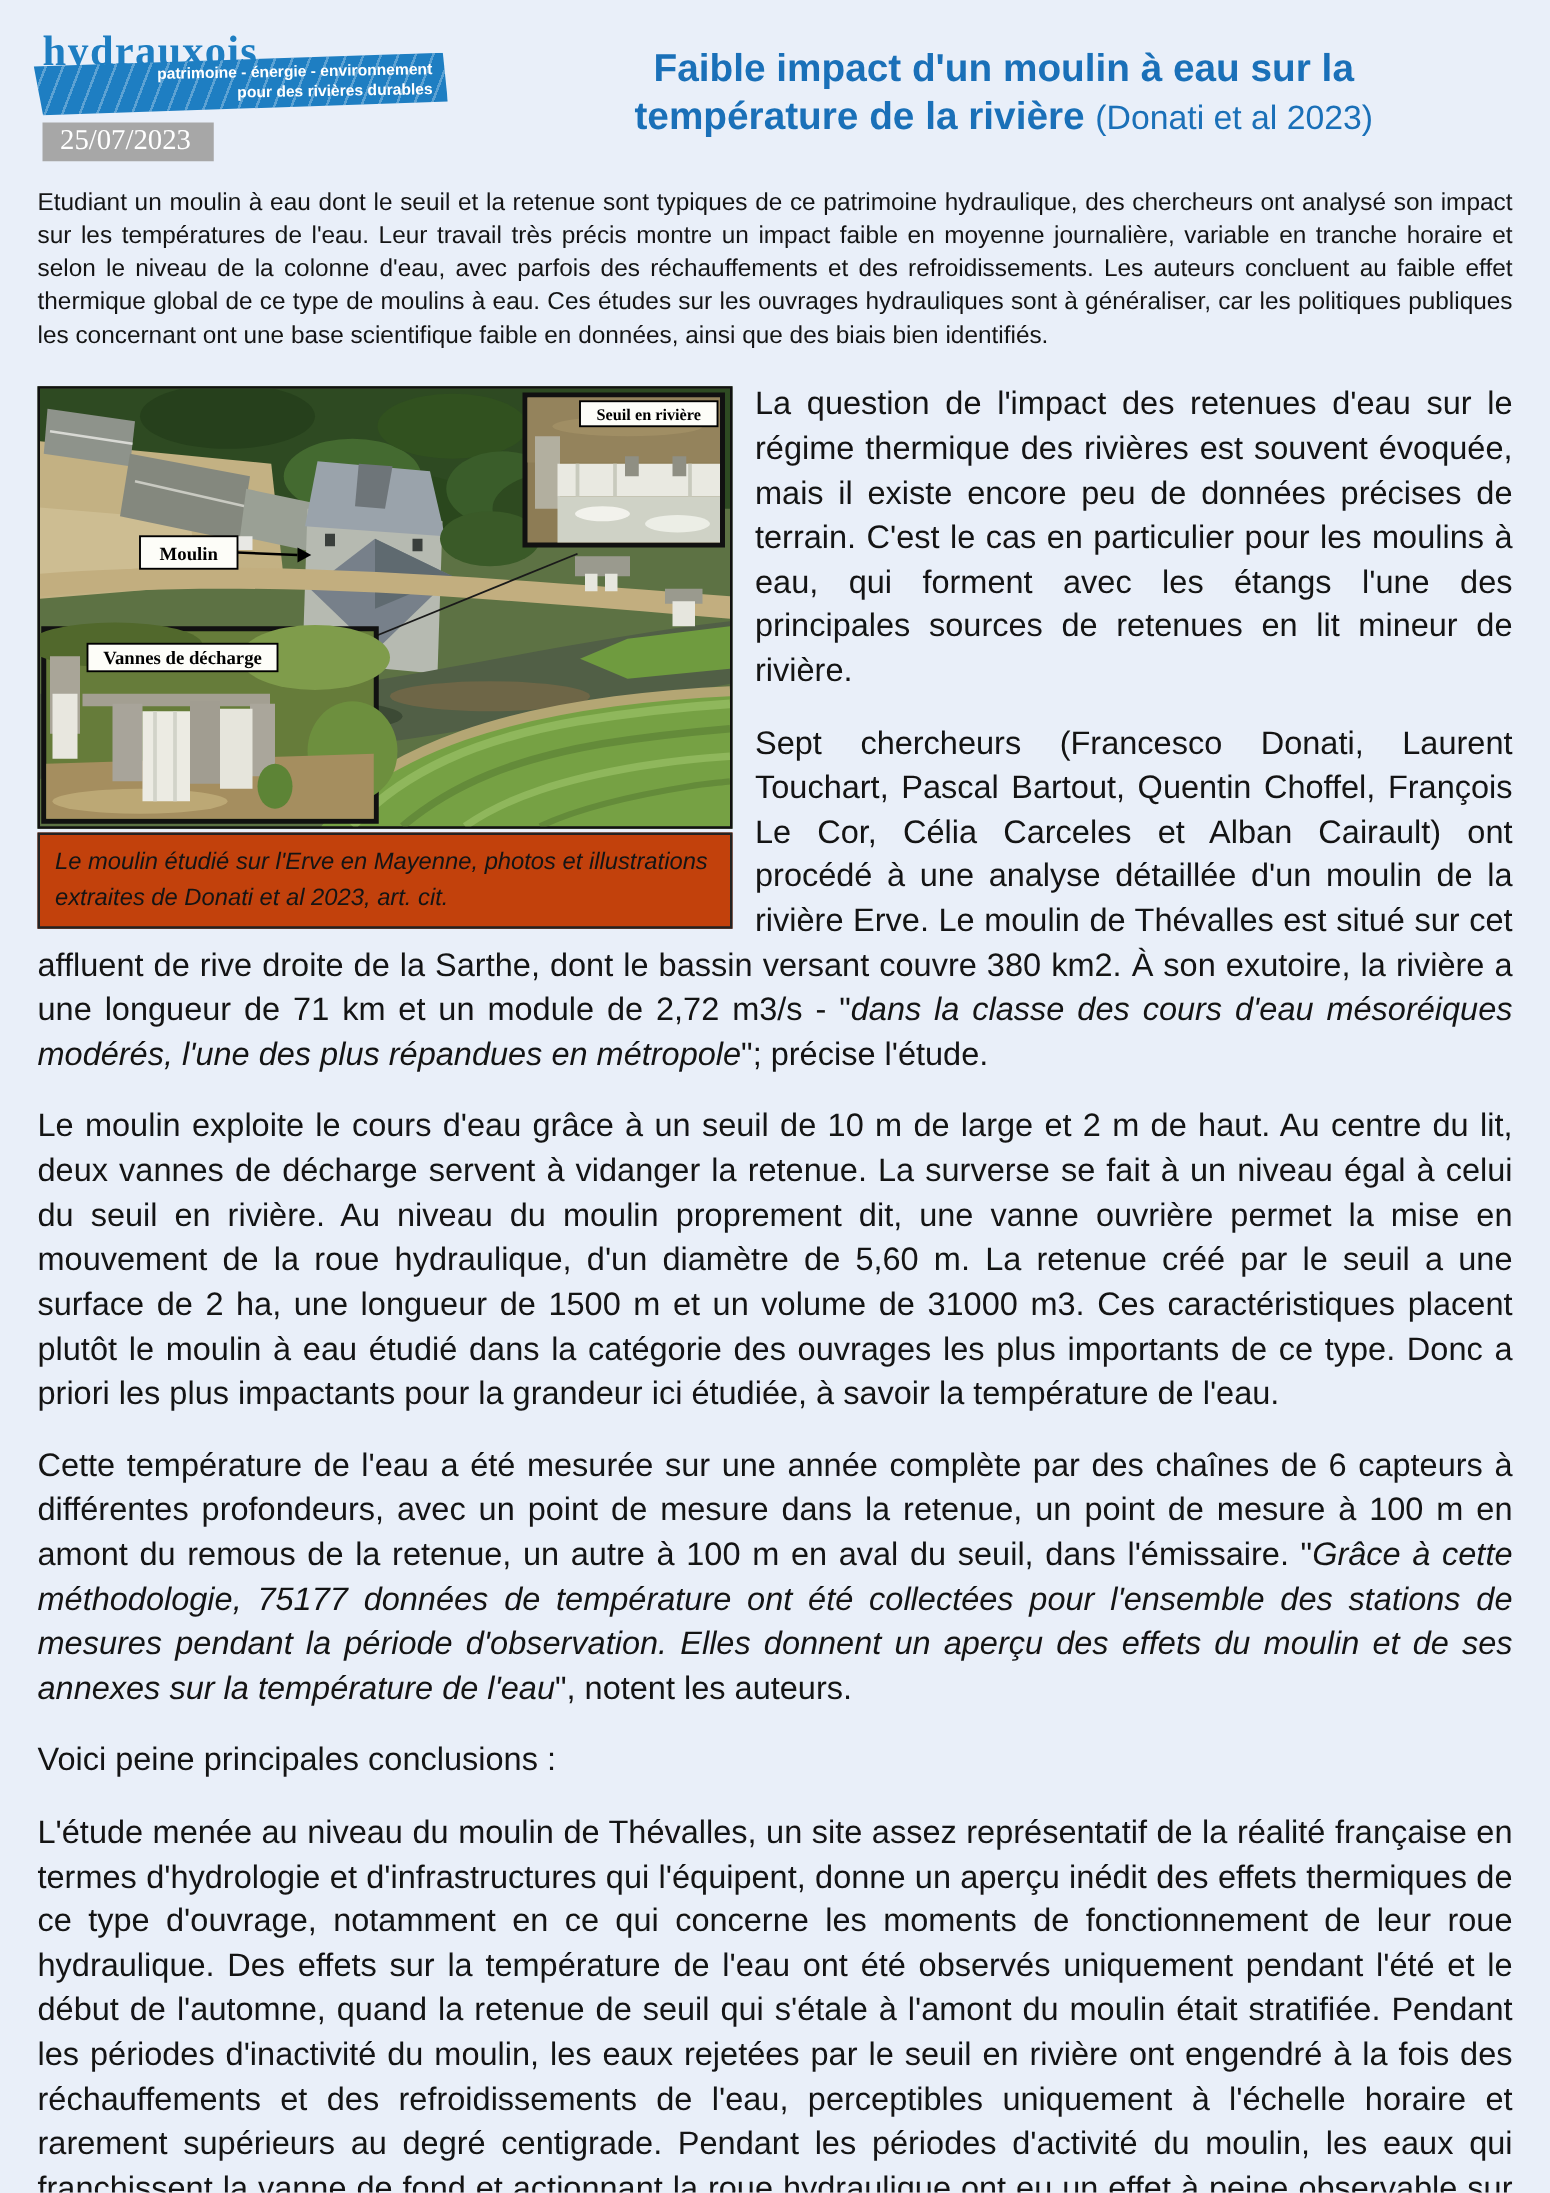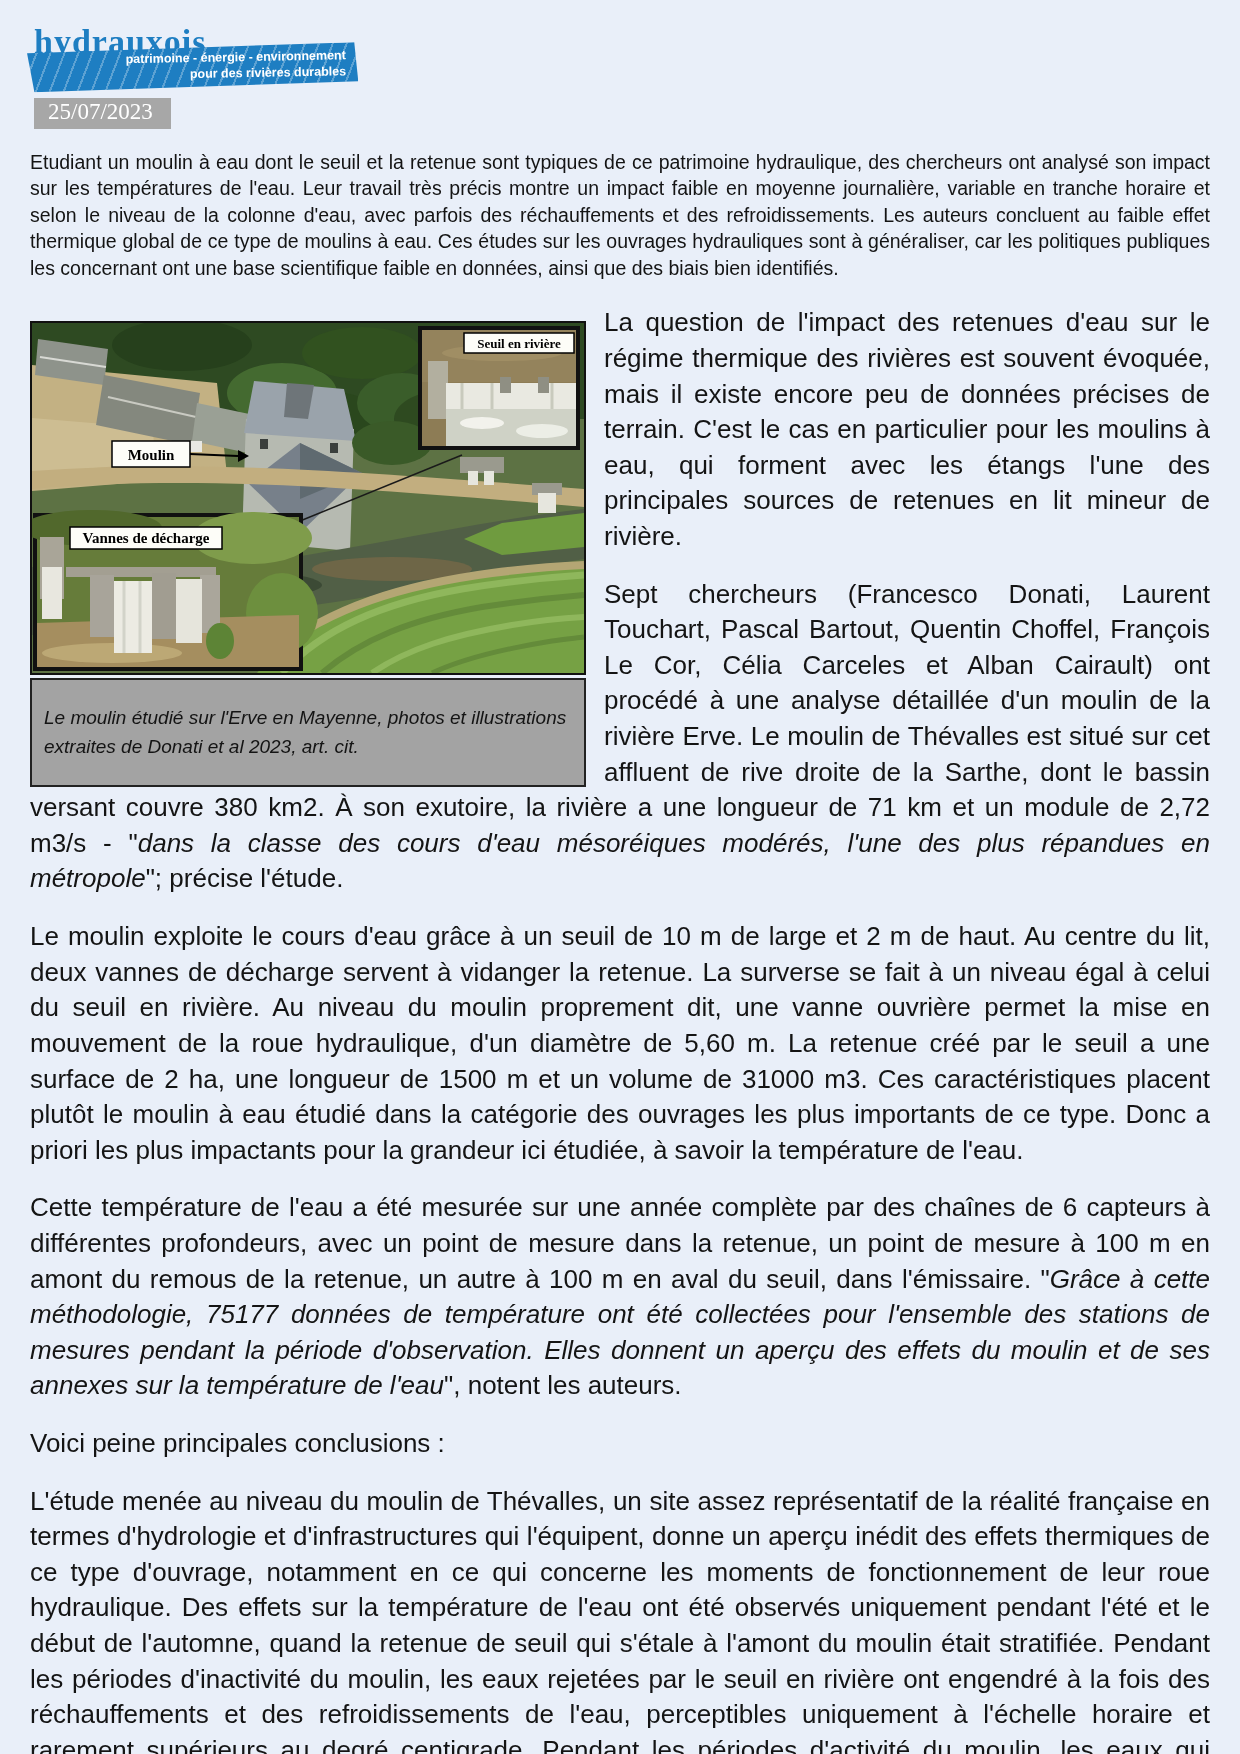--- a/index.html
+++ b/index.html
@@ -40,26 +40,26 @@
   }
   .title .suffix{font-weight:normal;font-size:27px;}
 
   
   .intro{
     font-weight:normal;font-size:19.5px;line-height:1.36;
     text-align:justify;margin:20px 0 24px;
   }
 
   
-  figure.photo-fig{float:left;width:556px;margin:16px 18px 2px 0;}
+  figure.photo-fig{float:left;width:556px;margin:4px 18px 2px 0;}
   .photo{display:block;border:2px solid #111;background:#5d7244;}
   figcaption{
     box-sizing:border-box;width:556px;margin-top:3px;
-    border:2px solid #222;background:#a3a3a3;
-    padding:24px 12px;font-style:italic;font-size:19px;line-height:1.5;
+    border:2px solid #222;background:#c2410c;
+    padding:8px 12px;font-style:italic;font-size:19px;line-height:1.5;
   }
   .svg-label{font:bold 15px "Liberation Serif",serif;fill:#000;}
   .svg-label-sm{font:bold 13px "Liberation Serif",serif;fill:#000;}
 
   
   .article p{font-size:26px;line-height:1.37;text-align:justify;margin:0 0 22px;}
   .article .quote{}
   .article em{font-style:italic;}
   .cta{
     color:#1d4ed8;font-weight:bold;font-size:21px;line-height:1.32;
@@ -73,20 +73,25 @@
 <div class="page">
 
   <div class="header">
     <div class="logo-wrap">
       <div class="logo-name">hydrauxois</div>
       <div class="logo-band">
         <span>patrimoine - énergie - environnement</span><br>
         <span>pour des rivières durables</span>
       </div>
       <div class="date-badge">25/07/2023</div>
+    </div>
+    <div class="title">
+      <span>Faible impact d'un moulin à eau sur la</span><br>
+      <span>température de la rivière</span>
+      <span class="suffix">(Donati et al 2023)</span>
     </div>
   </div>
 
   <div class="intro">Etudiant un moulin à eau dont le seuil et la retenue sont typiques de ce patrimoine hydraulique, des chercheurs ont analysé son impact sur les températures de l'eau. Leur travail très précis montre un impact faible en moyenne journalière, variable en tranche horaire et selon le niveau de la colonne d'eau, avec parfois des réchauffements et des refroidissements. Les auteurs concluent au faible effet thermique global de ce type de moulins à eau. Ces études sur les ouvrages hydrauliques sont à généraliser, car les politiques publiques les concernant ont une base scientifique faible en données, ainsi que des biais bien identifiés.</div>
 
   <div class="article">
 
     <figure class="photo-fig">
       <svg class="photo" width="552" height="350" viewBox="0 0 552 350" preserveAspectRatio="none">
 

